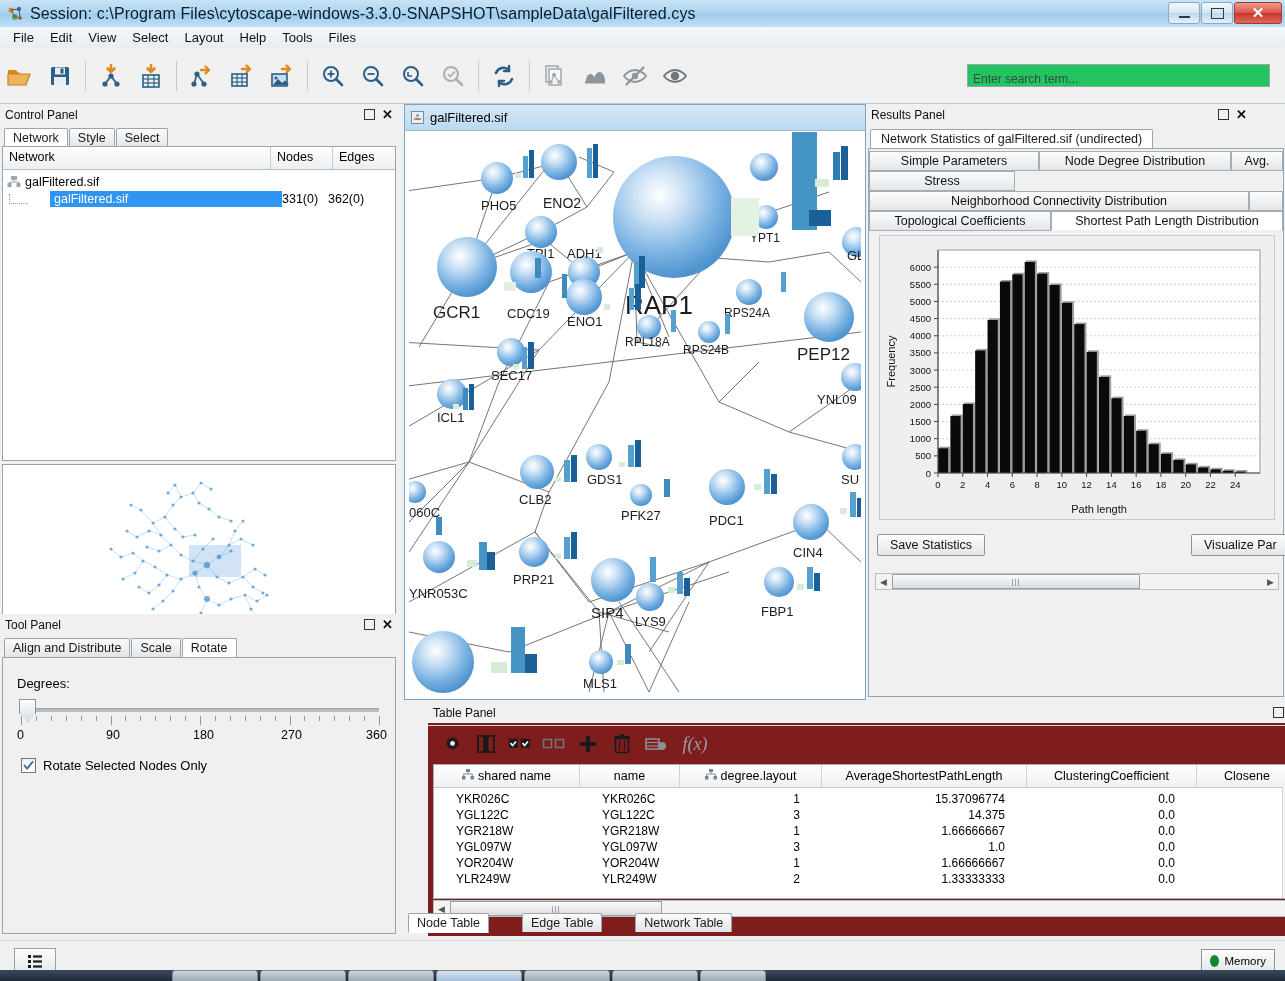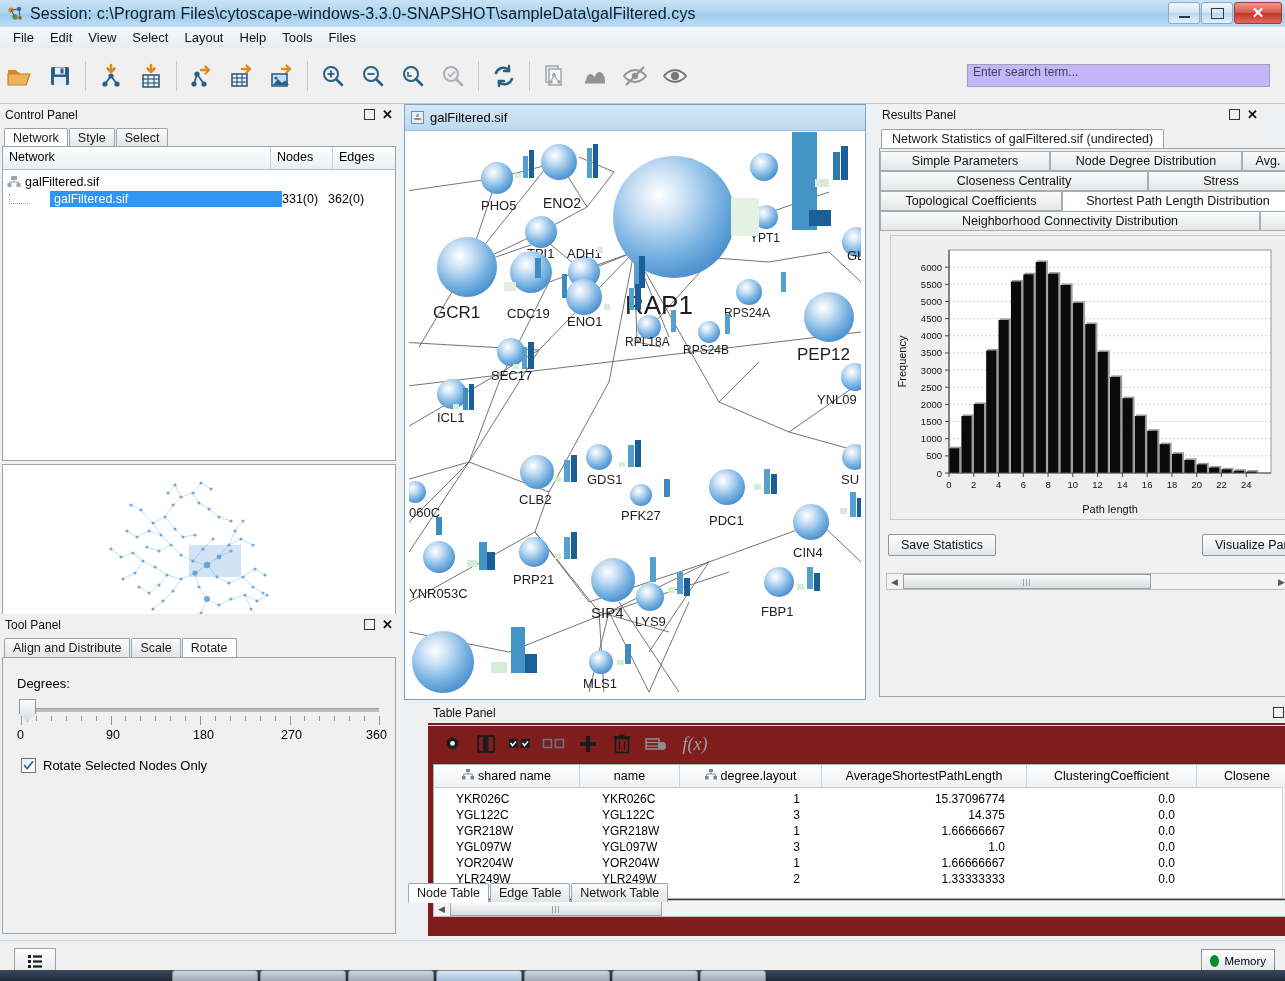--- a/index.html
+++ b/index.html
@@ -64,24 +64,24 @@
     background:#f0f0f0; border-bottom:1px solid #bfc6cc;
     display:flex; align-items:center;
   }
   .tbtn {
     width:36px; height:36px; margin:0 2px;
     display:flex; align-items:center; justify-content:center;
   }
   .tsep { width:1px; height:30px; background:#c3c9ce; margin:0 5px; }
   .searchbox {
     position:absolute; right:15px; top:16px;
-    width:296px; height:21px; background:#c4b5fd;
+    width:296px; height:21px; background:#22c55e;
     border:1px solid #9aa4ad;
     font-size:12px; color:#3a4650;
-    display:flex; align-items:flex-start; padding-left:5px;
+    display:flex; align-items:flex-end; padding-left:5px;
   }
 
   
   .panel {
     position:absolute; background:#f0f0f0;
     border:1px solid #b4bcc3;
     box-sizing:border-box;
   }
   .panel-head {
     height:21px; display:flex; align-items:center;
@@ -172,21 +172,21 @@
   }
   .nv-title {
     height:25px; background:linear-gradient(to bottom,#d6e8f7,#bcd9ef);
     display:flex; align-items:center; padding-left:6px; font-size:13px;
     border-bottom:1px solid #9dc0da;
   }
   .nv-canvas { position:absolute; left:4px; top:27px; width:452px; height:565px; background:#fff; overflow:hidden;}
   .nv-canvas svg { display:block; }
 
   
-  #results-panel { left:866px; top:104px; width:388px; height:596px; border:none; background:#f0f0f0;margin-left:11px;}
+  #results-panel { left:866px; top:104px; width:388px; height:596px; border:none; background:#f0f0f0;}
   .rp-maintab { position:absolute; left:2px; top:22px; }
   .rp-body {
     position:absolute; left:2px; top:44px; width:416px; height:549px;
     background:#f0f0f0; border:1px solid #9aa4ad; border-top:1px solid #9aa4ad; box-sizing:border-box;
   }
   .rp-tabrow { display:flex;border-radius:9px; }
   .rp-tabrow .rtab {
     border:1px solid #a6aeb5; background:linear-gradient(to bottom,#fcfcfc,#e3e6e8);
     font-size:12.5px; text-align:center; padding:2px 0; box-sizing:border-box;
     white-space:nowrap; overflow:hidden; color:#111;
@@ -241,21 +241,21 @@
   .dt-vscroll {
     position:absolute; right:1px; top:22px; width:16px; height:112px;
     background:#f4f4f4; border-left:1px solid #cfd4d8;
     display:flex; flex-direction:column; align-items:center;
   }
   .dt-hscroll {
     position:absolute; left:5px; top:198px; width:868px; height:17px;
     border:1px solid #b8bec3; background:#f3f3f3; box-sizing:border-box;
     display:flex; align-items:center;
   }
-  .bottom-tabs { position:absolute; left:2px; top:880px; }
+  .bottom-tabs { position:absolute; left:2px; top:910px;gap:32px; }
 
   
   .statusbar {
     position:absolute; left:0; top:940px; width:1285px; height:41px;
     background:#f0f0f0; border-top:1px solid #cfd4d8;
   }
   .sb-btn {
     position:absolute; left:14px; top:7px; width:40px; height:24px;
     border:1px solid #9aa1a7; background:linear-gradient(to bottom,#fcfcfc,#e6e9ec);
     display:flex; align-items:center; justify-content:center;
@@ -906,30 +906,29 @@
       <div class="tab active" style="padding:2px 10px;">Network Statistics of galFiltered.sif (undirected)</div>
     </div>
 
     <div class="rp-body">
       <div class="rp-tabrow" style="margin-top:2px;">
         <div class="rtab" style="width:170px;">Simple Parameters</div>
         <div class="rtab" style="width:192px;">Node Degree Distribution</div>
         <div class="rtab" style="width:52px;">Avg.</div>
       </div>
       <div class="rp-tabrow">
-        <div class="rtab" style="width:268px;">Closeness Centrality</div>
         <div class="rtab" style="width:146px;">Stress</div>
+      </div>
+      <div class="rp-tabrow">
+        <div class="rtab" style="width:380px;">Neighborhood Connectivity Distribution</div>
+        <div class="rtab" style="width:34px;"></div>
       </div>
       <div class="rp-tabrow">
         <div class="rtab" style="width:182px;">Topological Coefficients</div>
         <div class="rtab active" style="width:232px;background:#fff;">Shortest Path Length Distribution</div>
-      </div>
-      <div class="rp-tabrow">
-        <div class="rtab" style="width:380px;">Neighborhood Connectivity Distribution</div>
-        <div class="rtab" style="width:34px;"></div>
       </div>
 
       <div class="chart-area">
         <svg id="histogram-svg" width="394" height="283" viewBox="0 0 394 283">
             <rect x="58" y="14" width="322" height="223" fill="#ffffff" stroke="#9a9a9a" stroke-width="1"></rect>
             <line x1="54" y1="237" x2="58" y2="237" stroke="#444" stroke-width="1"></line>
             <text x="51" y="240.5" text-anchor="end" font-size="9.5" font-family="Liberation Sans, sans-serif" fill="#111">0</text>
             <line x1="58" y1="219.84615384615384" x2="380" y2="219.84615384615384" stroke="#b9b9c6" stroke-width="0.7" stroke-dasharray="2,2"></line>
             <line x1="54" y1="219.84615384615384" x2="58" y2="219.84615384615384" stroke="#444" stroke-width="1"></line>
             <text x="51" y="223.34615384615384" text-anchor="end" font-size="9.5" font-family="Liberation Sans, sans-serif" fill="#111">500</text>

